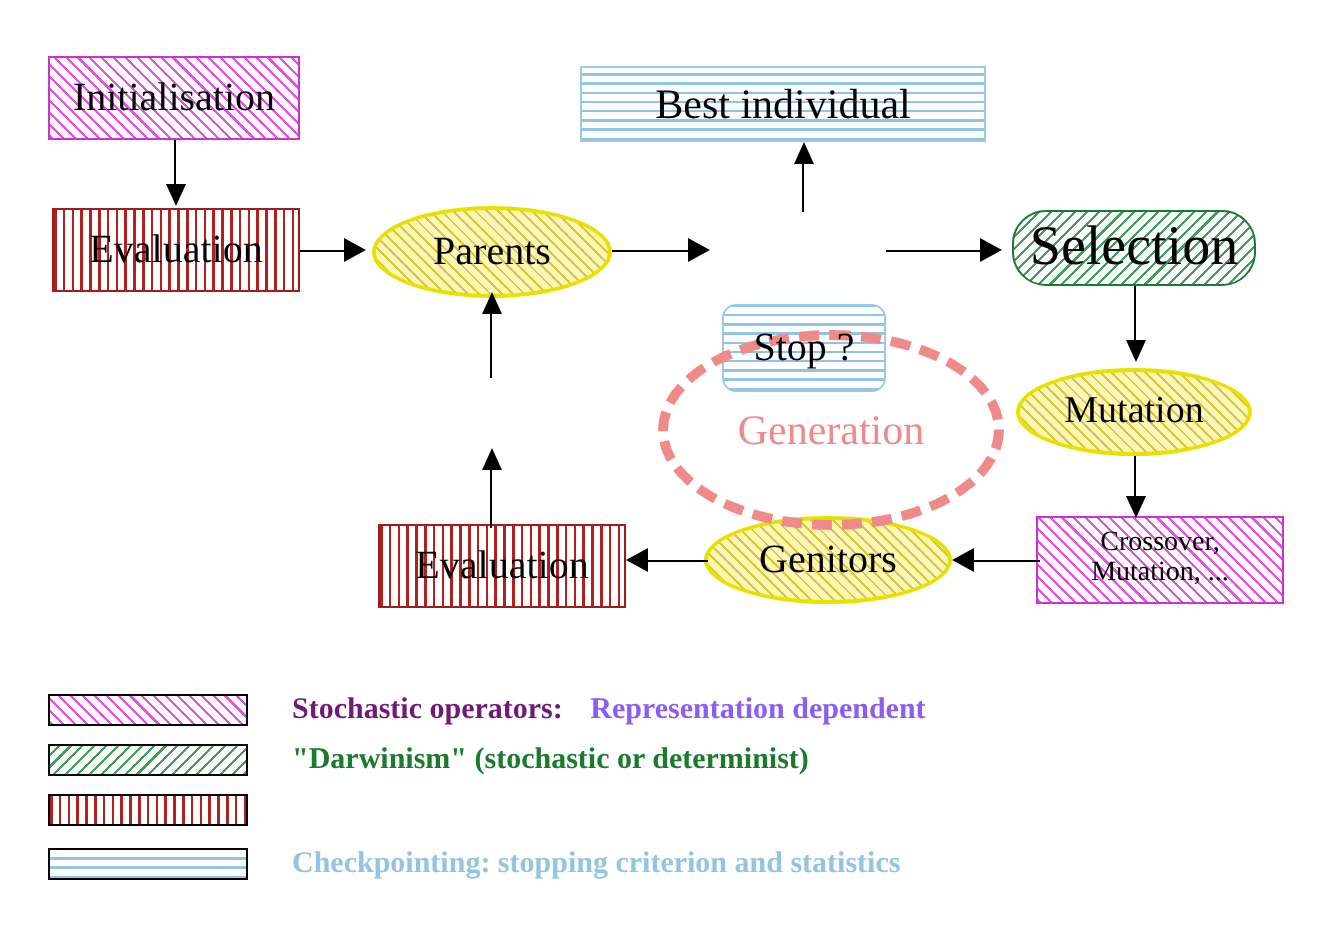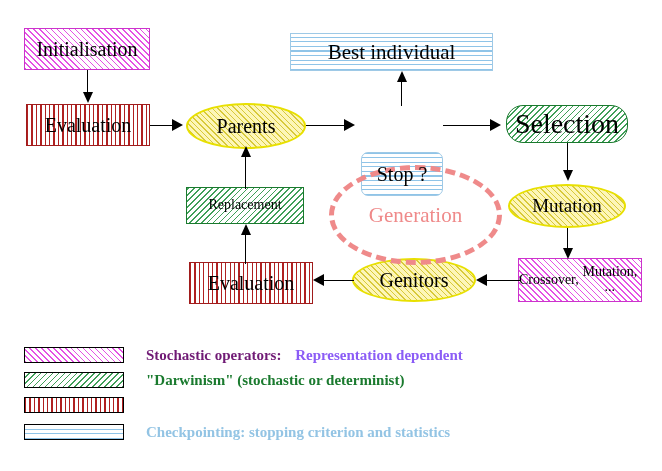--- a/index.html
+++ b/index.html
@@ -95,36 +95,33 @@
   </div>
 
   <div class="node rect h-green" style="left:506px;top:105px;width:122px;height:38px;font-size:28px;border-radius:17px;">
     <span class="lbl">Selection</span>
   </div>
 
   <div class="node ell h-yellow" style="left:508px;top:184px;width:118px;height:44px;font-size:19px;">
     <span class="lbl">Mutation</span>
   </div>
 
-  <div class="node rect h-magenta" style="left:518px;top:258px;width:124px;height:44px;font-size:14px;flex-direction:row;">
+  <div class="node rect h-magenta" style="left:518px;top:258px;width:124px;height:44px;font-size:14px;flex-direction:column;">
     <span class="lbl">Crossover,</span>
     <span class="lbl">Mutation, ...</span>
   </div>
 
   <div class="node ell h-yellow" style="left:352px;top:258px;width:124px;height:44px;font-size:20px;">
     <span class="lbl">Genitors</span>
   </div>
 
   <div class="node rect h-red" style="left:189px;top:262px;width:124px;height:42px;font-size:20px;">
     <span class="lbl">Evaluation</span>
   </div>
 
-  <div class="node rect h-green" style="left:186px;top:187px;width:118px;height:37px;font-size:14px;">
-    <span class="lbl">Replacement</span>
-  </div>
 
   <div class="gen-ell" style="left:329px;top:165px;width:163px;height:90px;font-size:21px;">
     <span>Generation</span>
   </div>
 
   <div class="ln lnv" style="left:87px;top:70px;height:26px;"></div>
   <div class="arw arw-d" style="left:82.5px;top:92px;"></div>
 
   <div class="ln lnh" style="left:150px;top:125px;width:26px;"></div>
   <div class="arw arw-r" style="left:172px;top:119px;"></div>

